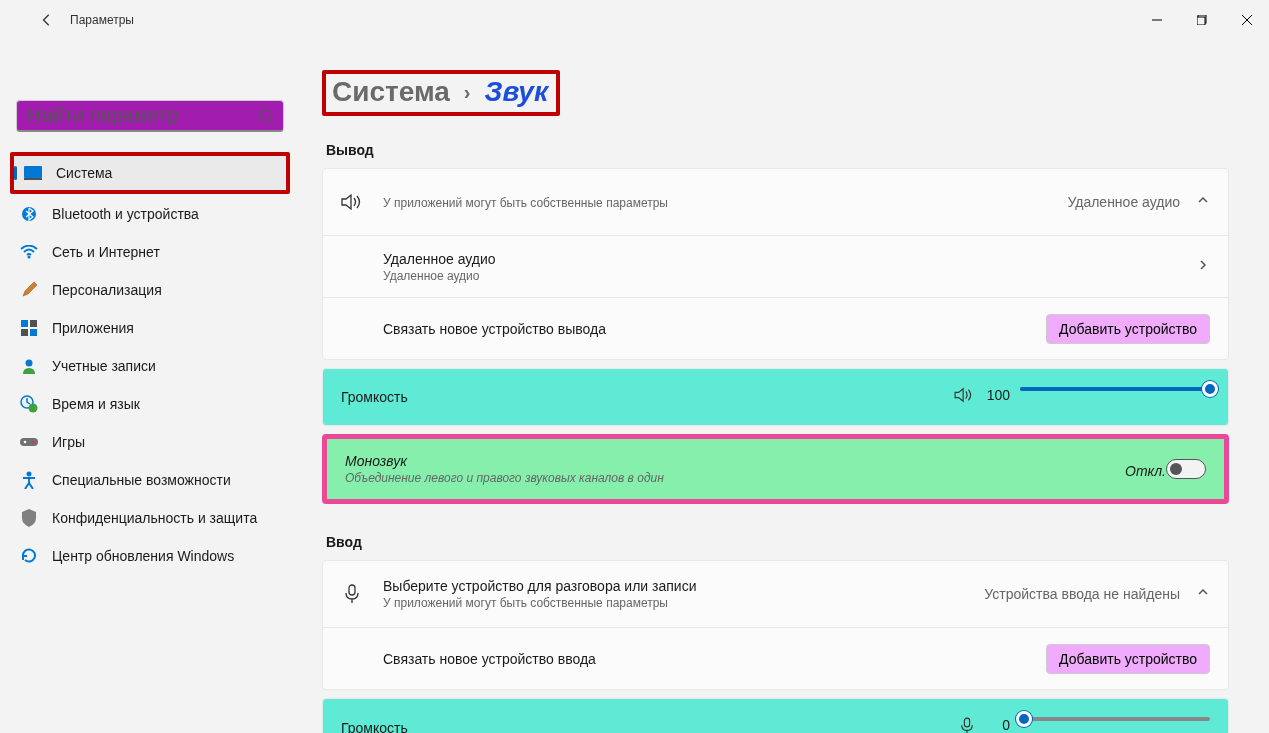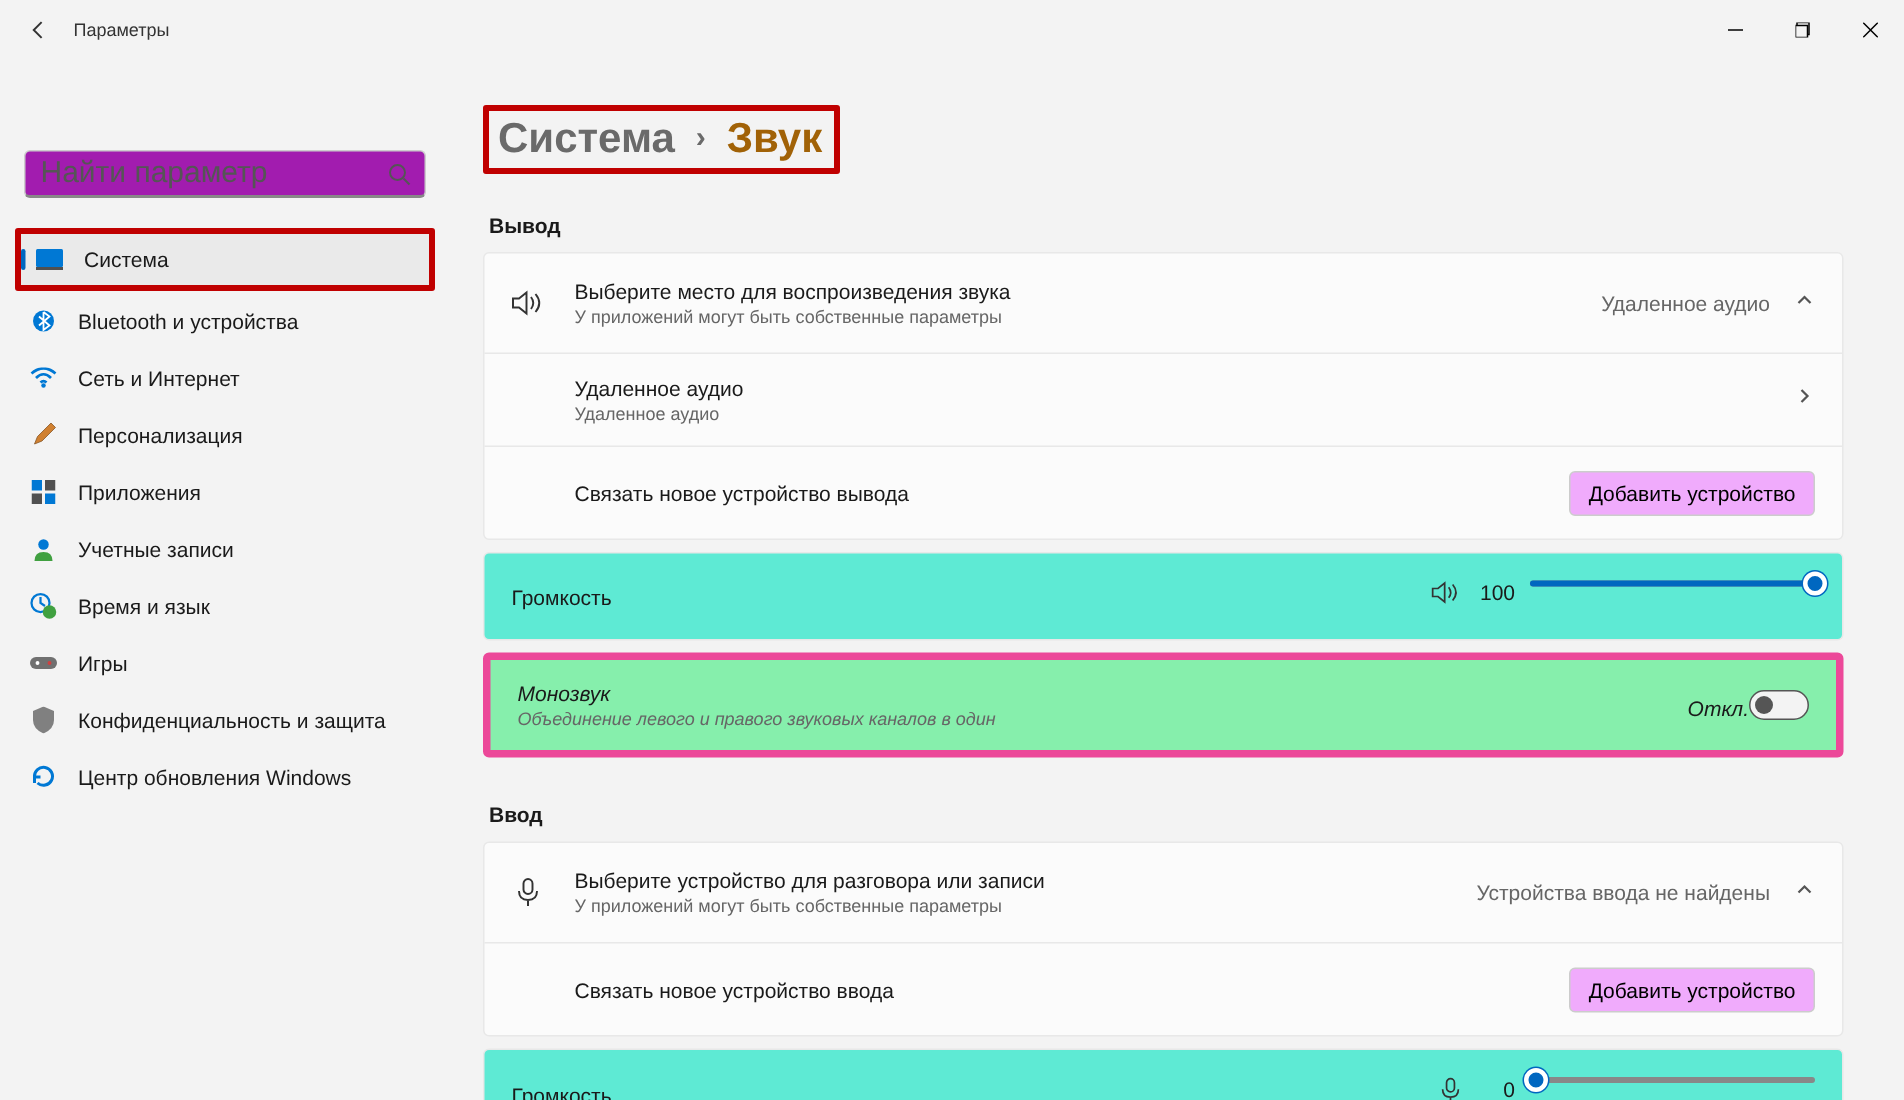--- a/index.html
+++ b/index.html
@@ -1,17 +1,17 @@
 <!DOCTYPE html>
 <html><head>
 <meta charset="utf-8">
 <style>
 * { box-sizing: border-box; margin: 0; padding: 0; font-family: "Segoe UI", Arial, sans-serif; }
 body { background: #f3f3f3; width: 1269px; height: 733px; overflow: hidden; color: #1a1a1a; }
-.titlebar { height: 40px; display: flex; align-items: center; padding-left: 9px; text-align: center; }
+.titlebar { height: 40px; display: flex; align-items: center; padding-left: 30px; text-align: center; }
 .back-btn { width: 34px; height: 34px; display: flex; align-items: center; justify-content: center; border-radius: 4px; }
 .app-title { font-size: 12px; margin-left: 6px; color: #333; }
 .win-controls { margin-left: auto; display: flex; }
 .win-btn { width: 45px; height: 32px; display: flex; align-items: center; justify-content: center; }
 .win-btn svg { width: 10px; height: 10px; }
 .layout { display: flex; height: calc(100% - 40px); }
 
 .sidebar { width: 300px; padding: 0 10px; }
 .search-wrap { margin: 60px 6px 20px 6px; position: relative; }
 .search-input { width: 100%; height: 32px; border: 1px solid #ccc; border-bottom: 2px solid #888; border-radius: 4px; padding: 0 34px 0 10px; font-size: 20px; background: #a21caf; }
@@ -23,21 +23,21 @@
 .nav-item.selected::before { content: ""; position: absolute; left: 0; top: 10px; bottom: 10px; width: 3px; background: #0067c0; border-radius: 2px; }
 .nav-icon { width: 18px; height: 18px; margin-right: 14px; display: flex; align-items: center; justify-content: center; }
 
 .highlight-item { border: 4px solid #c00000; border-radius: 2px; margin: 1px 0; }
 .sidebar .highlight-item { height: 42px; }
 
 .main { flex: 1; padding: 30px 40px 20px 22px; overflow-y: auto; }
 .breadcrumb { display: inline-flex; align-items: center; gap: 14px; font-size: 28px; font-weight: 600; padding: 2px 8px 4px 6px; }
 .breadcrumb .parent { color: #6a6a6a; font-weight: 600; }
 .breadcrumb .sep { color: #6a6a6a; font-size: 20px; }
-.breadcrumb .current { color: #a16207; }
+.breadcrumb .current { color: #1d4ed8; font-style: italic; }
 .breadcrumb-wrap { display: inline-block; border: 4px solid #c00000; border-radius: 2px; margin-bottom: 20px; }
 
 .section-header { font-size: 14px; font-weight: 600; margin: 6px 0 10px 4px; }
 
 .card-group { background: #fbfbfb; border: 1px solid #e8e8e8; border-radius: 4px; margin-bottom: 8px; }
 .card-row { display: flex; align-items: center; min-height: 66px; padding: 12px 18px; border-top: 1px solid #e8e8e8; }
 .card-group .card-row:first-child { border-top: none; }
 .card-row.sub { padding-left: 60px; min-height: 62px; }
 .row-icon { width: 22px; margin-right: 20px; color: #333; display: flex; align-items: center; justify-content: center; }
 .row-text { display: flex; flex-direction: column; }
@@ -176,20 +176,29 @@
             <svg width="18" height="12" viewBox="0 0 18 12">
               <rect x="0" y="2" width="18" height="8" rx="4" fill="#707070"></rect>
               <circle cx="5" cy="6" r="1.3" fill="#fff"></circle>
               <circle cx="13" cy="6" r="1.3" fill="#d04040"></circle>
             </svg>
           </span>
         <span>Игры</span>
       </li>
       <li class="nav-item">
         <span class="nav-icon">
+            <svg width="16" height="18" viewBox="0 0 16 18">
+              <circle cx="8" cy="3" r="2.5" fill="#0078d4"></circle>
+              <path d="M2 7 L14 7 M8 7 L8 12 M8 12 L4 18 M8 12 L12 18" stroke="#0078d4" stroke-width="2" fill="none"></path>
+            </svg>
+          </span>
+        <span>Специальные возможности</span>
+      </li>
+      <li class="nav-item">
+        <span class="nav-icon">
             <svg width="14" height="18" viewBox="0 0 14 18">
               <path d="M7 0 L14 3 L14 9 Q14 15 7 18 Q0 15 0 9 L0 3 Z" fill="#808080"></path>
             </svg>
           </span>
         <span>Конфиденциальность и защита</span>
       </li>
       <li class="nav-item">
         <span class="nav-icon">
             <svg width="16" height="16" viewBox="0 0 16 16">
               <path d="M2 8 A6 6 0 1 1 4 12" stroke="#0078d4" stroke-width="2" fill="none"></path>
@@ -214,21 +223,20 @@
 
     <div class="card-group">
       <div class="card-row">
         <span class="row-icon">
           <svg width="22" height="18" viewBox="0 0 22 18">
               <path d="M1 6 L5 6 L10 2 L10 16 L5 12 L1 12 Z" fill="none" stroke="#333" stroke-width="1.3"></path>
               <path d="M13 5 Q16 9 13 13 M16 3 Q21 9 16 15" stroke="#333" stroke-width="1.3" fill="none"></path>
             </svg>
         </span>
         <div class="row-text">
-          <span class="row-title">Выберите место для воспроизведения звука</span>
           <span class="row-sub">У приложений могут быть собственные параметры</span>
         </div>
         <div class="row-right">
           <span class="muted-text">Удаленное аудио</span>
           <span class="chev"><svg width="14" height="14" viewBox="0 0 14 14">
                 <path d="M3 9 L7 5 L11 9" stroke="#555" stroke-width="1.5" fill="none"></path>
               </svg></span>
         </div>
       </div>
       <div class="card-row sub">

